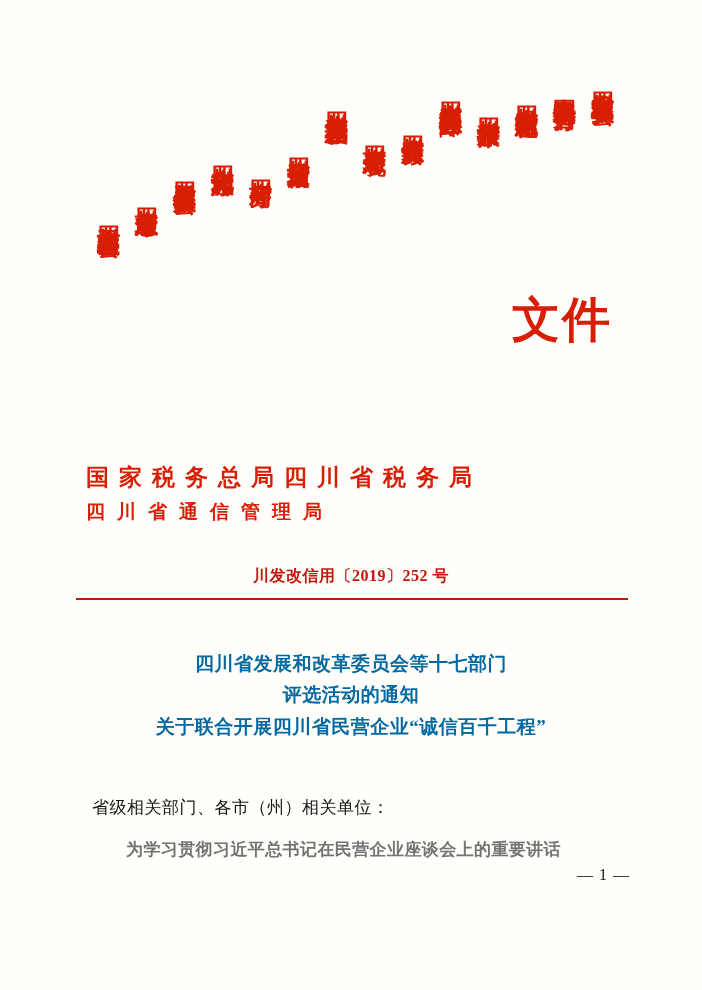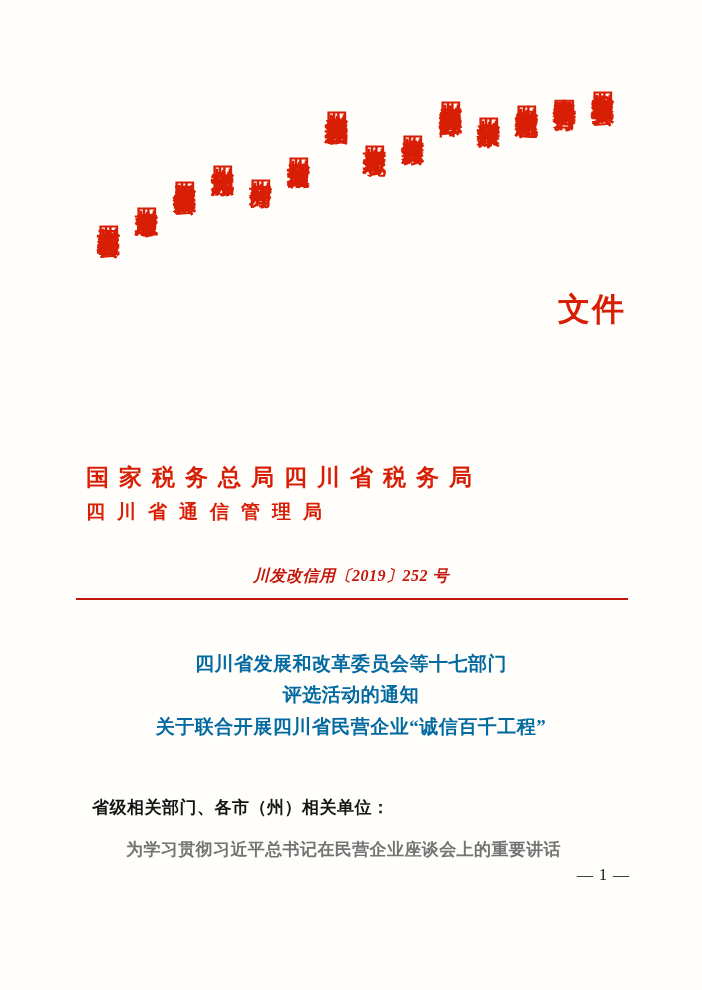--- a/index.html
+++ b/index.html
@@ -39,41 +39,40 @@
     text-orientation: upright;
     color: #d81f06;
     font-family: "Liberation Serif", "DejaVu Serif", serif;
     font-weight: 700;
     letter-spacing: 1px;
     line-height: 1.02;
     white-space: nowrap;
   }
   .wenjian {
     position: absolute;
-    right: 2px;
+    right: 16px;
     top: 222px;
     color: #d81f06;
-    font-size: 32px;
+    font-size: 48px;
     font-weight: 700;
     letter-spacing: 2px;
     font-family: "Liberation Serif", "DejaVu Serif", serif;
   }
 
   
   .docnum {
     position: absolute;
     left: 0;
     right: 0;
     top: 566px;
     text-align: center;
     color: #c4170c;
     font-size: 16px;
     font-weight: 700;
     letter-spacing: 0.5px;
-    font-style: italic;
   }
   .redrule {
     position: absolute;
     left: 76px;
     top: 598px;
     width: 552px;
     height: 2px;
     background: #c4170c;
   }
 
@@ -92,21 +91,20 @@
   }
 
   
   .salutation {
     position: absolute;
     left: 92px;
     top: 796px;
     color: #141414;
     font-size: 17px;
     letter-spacing: 0.5px;
-    font-weight: bold;
   }
   .para {
     position: absolute;
     left: 92px;
     right: 84px;
     top: 836px;
     color: #737373;
     font-size: 17px;
     letter-spacing: 0.4px;
     text-indent: 34px;

